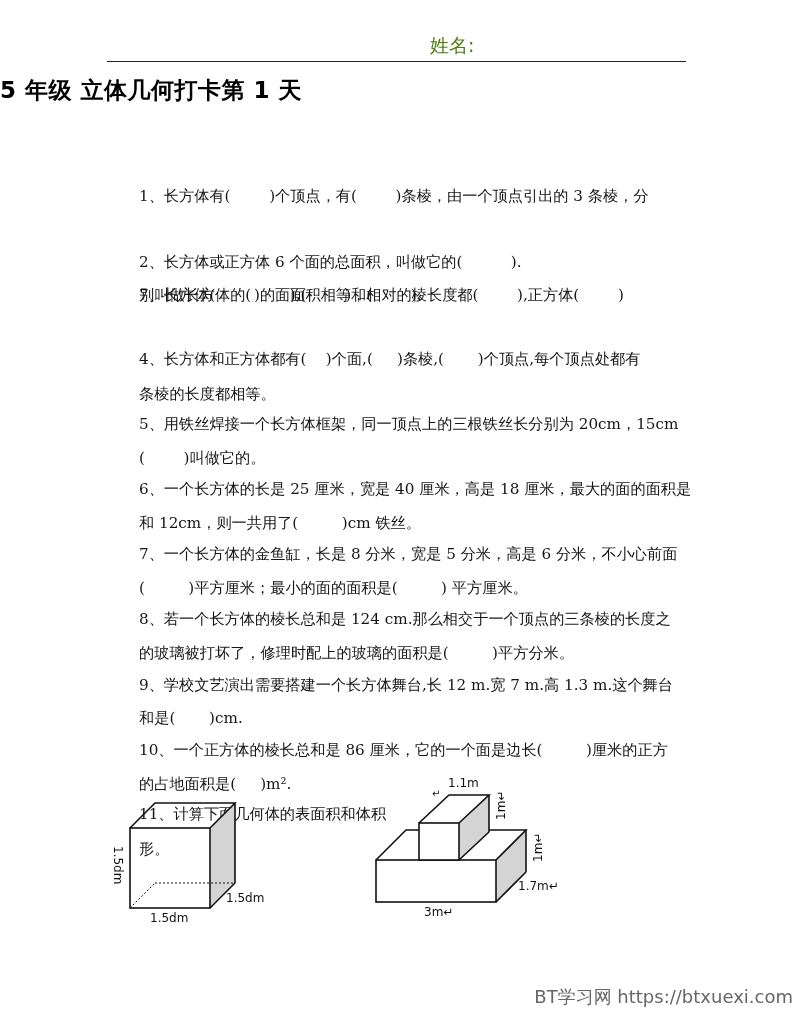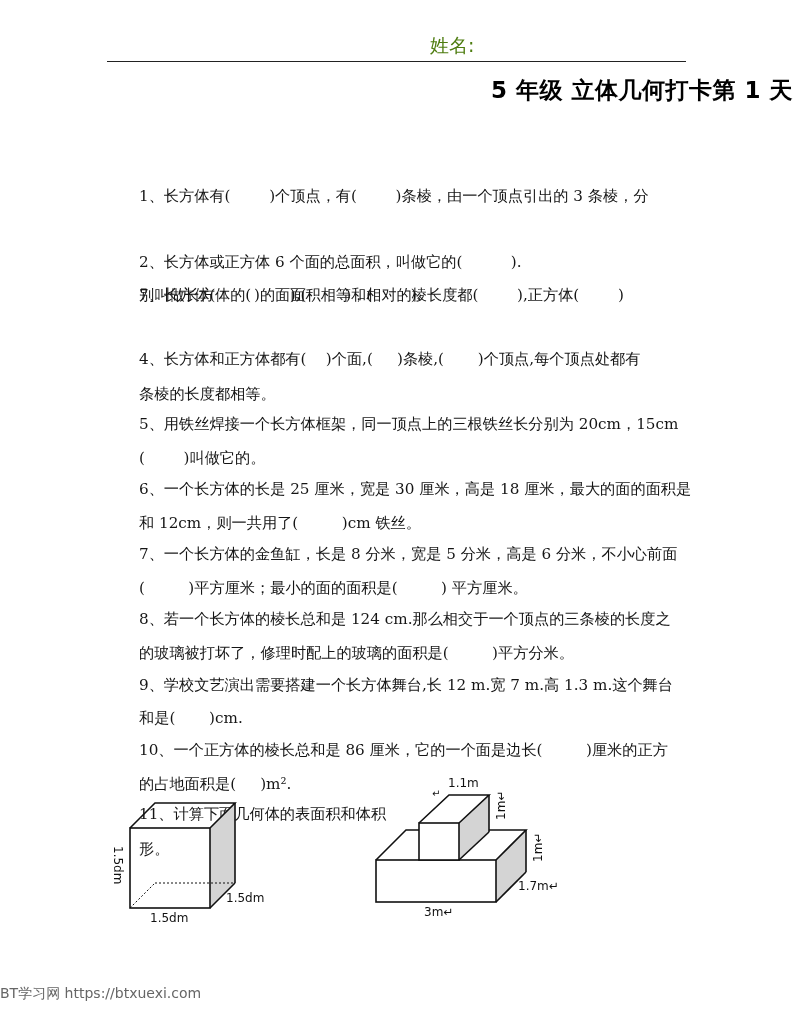--- a/index.html
+++ b/index.html
@@ -11,40 +11,40 @@
   .name-label {
     position: absolute; left: 430px; top: 33px;
     font-family: "DejaVu Sans", "Liberation Sans", sans-serif;
     font-size: 19px; color: #4d7c0f;
   }
   .rule {
     position: absolute; left: 107px; top: 61px; width: 579px; height: 0;
     border-top: 1.4px solid #222;
   }
   .title {
-    position: absolute; left: 0; top: 75px; width: 793px; text-align: right;
+    position: absolute; left: 0; top: 75px; width: 793px; text-align: left;
     font-family: "DejaVu Sans", "Liberation Sans", sans-serif;
     font-weight: bold; font-size: 23px; letter-spacing: 0.5px; color: #000;
   }
   .q {
     position: absolute; left: 107px; width: 590px;
     font-size: 15.2px; line-height: 33px; white-space: pre;
     color: #151515;
     margin-left: 32px;
   }
   .q .line { display: block; height: 33px; }
   .figure { position: absolute; }
   .fig-label {
     font-family: "DejaVu Sans", "Liberation Sans", sans-serif;
     font-size: 12px; fill: #111;
   }
   .footer {
-    position: absolute; left: 0; top: 985px; width: 793px; text-align: left;
+    position: absolute; left: 0; top: 985px; width: 793px; text-align: right;
     font-family: "DejaVu Sans", "Liberation Sans", sans-serif;
-    font-size: 14px; color: #666666;
+    font-size: 18px; color: #666666;
   }
 </style>
 </head>
 <body>
 
 <div class="name-label">姓名:</div>
 <div class="rule"></div>
 <div class="title">5 年级  立体几何打卡第 1 天</div>
 
 <div class="q" style="top:114px">
@@ -60,21 +60,21 @@
 </div>
 <div class="q" style="top:277px">
   <span class="line">4、长方体和正方体都有(    )个面,(     )条棱,(       )个顶点,每个顶点处都有</span>
   <span class="line">(        )叫做它的。</span>
 </div>
 <div class="q" style="top:342px">
   <span class="line">5、用铁丝焊接一个长方体框架，同一顶点上的三根铁丝长分别为 20cm，15cm</span>
   <span class="line">和 12cm，则一共用了(         )cm 铁丝。</span>
 </div>
 <div class="q" style="top:407px">
-  <span class="line">6、一个长方体的长是 25 厘米，宽是 30 厘米，高是 18 厘米，最大的面的面积是</span>
+  <span class="line">6、一个长方体的长是 25 厘米，宽是 40 厘米，高是 18 厘米，最大的面的面积是</span>
   <span class="line">(         )平方厘米；最小的面的面积是(         ) 平方厘米。</span>
 </div>
 <div class="q" style="top:472px">
   <span class="line">7、一个长方体的金鱼缸，长是 8 分米，宽是 5 分米，高是 6 分米，不小心前面</span>
   <span class="line">的玻璃被打坏了，修理时配上的玻璃的面积是(         )平方分米。</span>
 </div>
 <div class="q" style="top:537px">
   <span class="line">8、若一个长方体的棱长总和是 124 cm.那么相交于一个顶点的三条棱的长度之</span>
   <span class="line">和是(       )cm.</span>
 </div>

